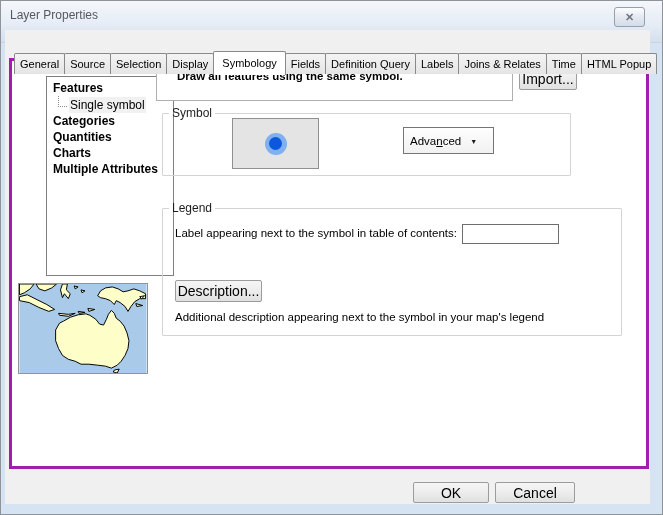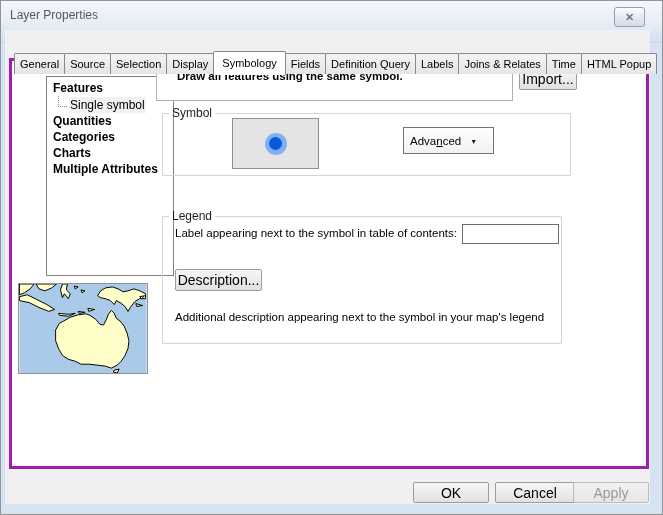--- a/index.html
+++ b/index.html
@@ -52,40 +52,40 @@
 
   .win-btn{position:absolute;border:1px solid #9c9c9c;border-radius:2px;
            background:linear-gradient(#f5f5f5,#eee 45%,#e0e0e0);
            font-family:"Liberation Sans",sans-serif;font-size:14px;color:#000;
            text-align:center;cursor:default;padding:0;}
   .import-btn{left:507px;top:7px;width:58px;height:22px;}
 
   fieldset.group{position:absolute;border:1px solid #d4d4d4;border-radius:1px;margin:0;padding:0;}
   fieldset.group legend{margin-left:6px;padding:0 3px;font-size:12px;color:#1c1c1c;}
   .symbol-group{left:150px;top:45px;width:409px;height:70px;}
-  .legend-group{left:150px;top:148px;width:400px;height:135px;}
+  .legend-group{left:150px;top:140px;width:460px;height:135px;}
 
   .symbol-preview{position:absolute;left:220px;top:57px;width:87px;height:51px;
                   background:#e4e4e4;border:1px solid #909090;
                   display:flex;align-items:center;justify-content:center;cursor:default;z-index:2;}
   .halo{width:22px;height:22px;border-radius:50%;background:#7fb0f0;
         display:flex;align-items:center;justify-content:center;}
   .dot{width:13px;height:13px;border-radius:50%;background:#0d57dd;}
 
   .advanced-btn{position:absolute;left:391px;top:66px;width:91px;height:27px;
                 border:1px solid #757575;background:linear-gradient(#fefefe,#f1f1f1);
                 display:flex;align-items:center;justify-content:flex-start;gap:9px;
                 font-size:11.5px;cursor:default;z-index:2;}
   .advanced-btn .arrow{font-size:7px;color:#1a1a1a;padding-top:2px;}
 
   .label-row-text{position:absolute;left:163px;top:166px;white-space:nowrap;z-index:2;}
   .label-input{position:absolute;left:450px;top:163px;width:97px;height:20px;
                border:1px solid #6e6e6e;background:#fff;font-family:"Liberation Sans",sans-serif;
                font-size:11.5px;padding:0 3px;z-index:2;}
-  .desc-btn{left:163px;top:208px;width:87px;height:22px;z-index:2;}
+  .desc-btn{left:163px;top:219px;width:87px;height:22px;z-index:2;}
   .desc-note{position:absolute;left:163px;top:250px;white-space:nowrap;z-index:2;}
 
   .footer-btn{top:452px;width:76px;height:21px;}
   .ok-btn{left:408px;}
   .cancel-btn{left:490px;width:80px;}
   .apply-btn{left:568px;border-color:#b9bdbf;color:#9a9a9a;
              background:linear-gradient(#f1f1f1,#e6e6e6);}
 </style>
 </head>
 <body>
@@ -118,22 +118,22 @@
     <div class="page">
 
       <div class="show-label">Show:</div>
 
       <div class="tree">
         <div class="tree-item">Features</div>
         <div class="tree-item child">
           <span class="connector"></span>
           <span class="label">Single symbol</span>
         </div>
+        <div class="tree-item">Categories</div>
         <div class="tree-item">Quantities</div>
-        <div class="tree-item">Categories</div>
         <div class="tree-item">Charts</div>
         <div class="tree-item">Multiple Attributes</div>
       </div>
 
       <div class="map">
         <svg width="128" height="89" viewBox="0 0 130 91">
           <rect x="0" y="0" width="130" height="91" fill="#a9cbe9"></rect>
           <g fill="#feffc8" stroke="#000" stroke-width="1" stroke-linejoin="round">
 
             <path d="M0,0 L15,0 L11,5 L5,9 L0,11 Z"></path>
@@ -182,16 +182,15 @@
       </fieldset>
       <span class="label-row-text">Label appearing next to the symbol in table of contents:</span>
       <input class="label-input" type="text" value="" style="">
       <button class="win-btn desc-btn">Description...</button>
       <div class="desc-note">Additional description appearing next to the symbol in your map's legend</div>
 
     </div>
 
     <button class="win-btn footer-btn ok-btn">OK</button>
     <button class="win-btn footer-btn cancel-btn">Cancel</button>
-    <button class="win-btn footer-btn apply-btn">Apply</button>
 
   </div>
 </div>
 
 </body></html>

